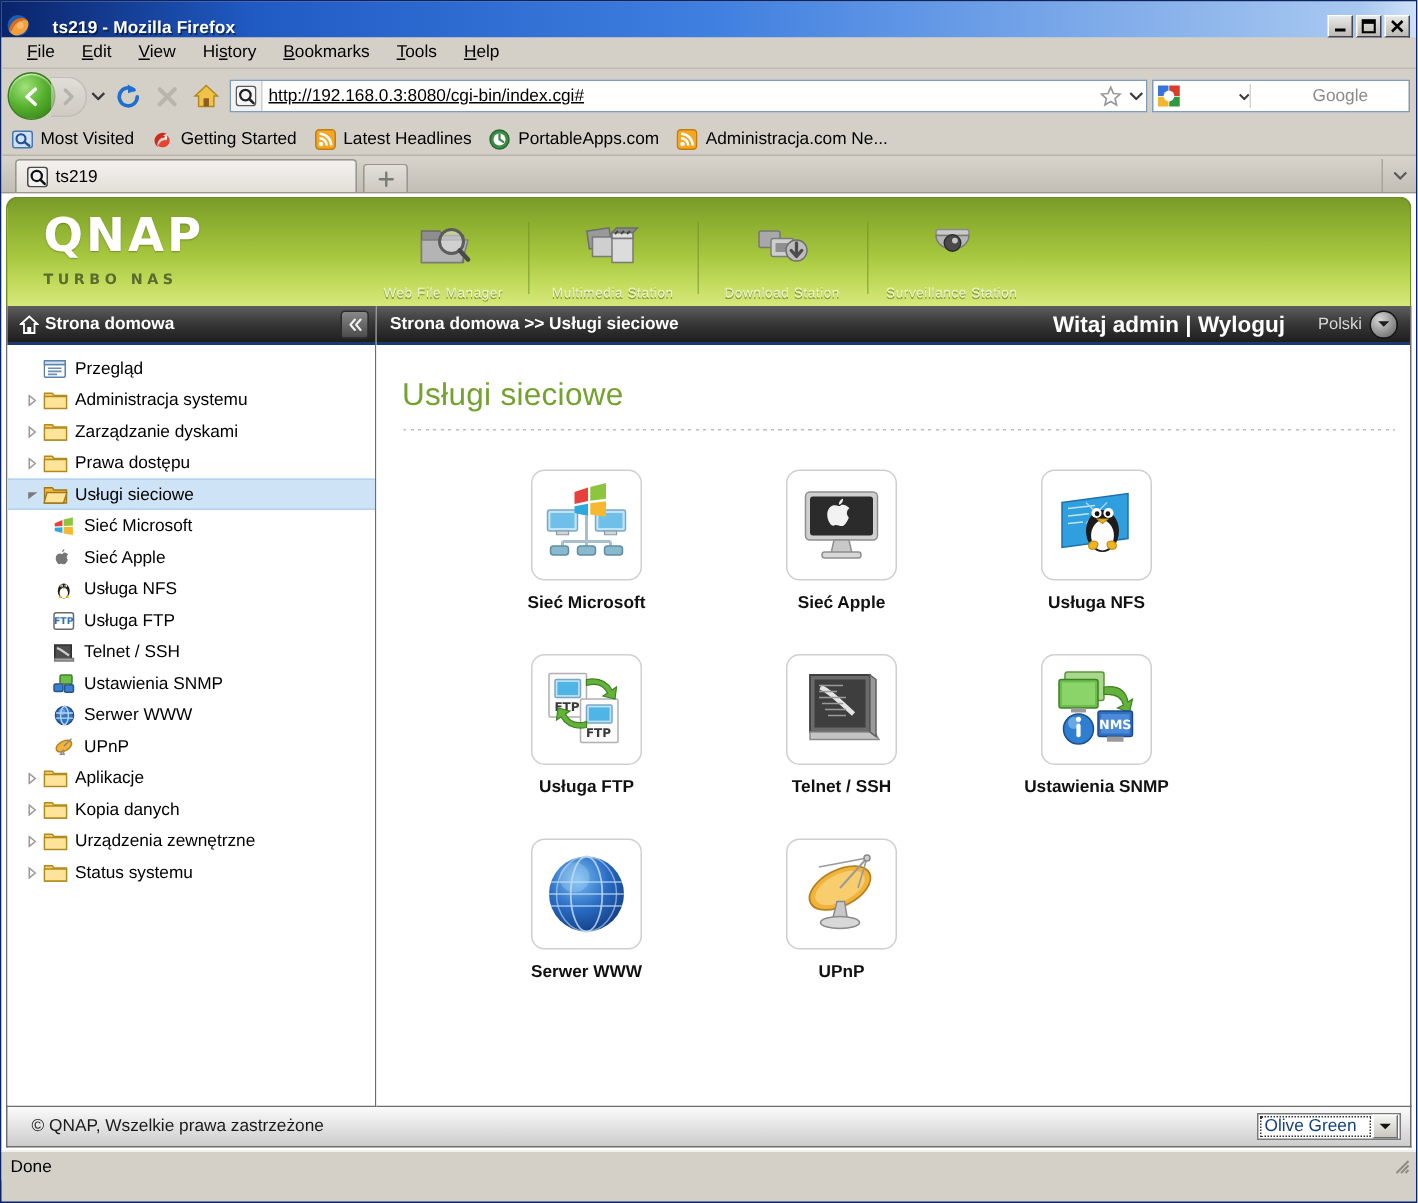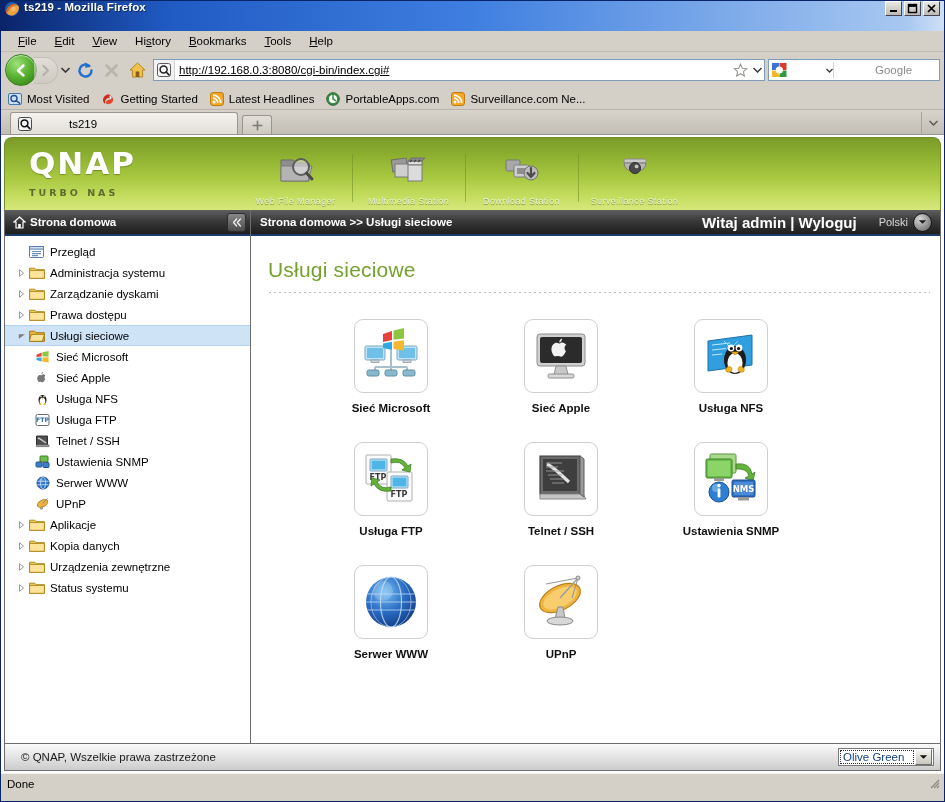--- a/index.html
+++ b/index.html
@@ -7,23 +7,23 @@
     width:945px;height:802px;overflow:hidden;
     font-family:"Liberation Sans",sans-serif;
     font-size:11px;
     background:#d4d0c8;
     -webkit-font-smoothing:none;
   }
   #app{position:relative;width:945px;height:802px;box-sizing:border-box;
        border:1px solid #0a246a;background:#d4d0c8;}
 
   
-  .titlebar{height:30px;display:flex;align-items:flex-start;
+  .titlebar{height:24px;display:flex;align-items:flex-end;
     background:linear-gradient(to right,#0a246a 0%,#205bc4 18%,#3f7fe0 50%,#a8c8f0 96%,#cfe0f7 100%);
-    padding:0 2px 0 3px;box-sizing:border-box;}
+    padding:0 2px 0 3px;box-sizing:border-box;gap:11px;}
   .tb-icon{width:16px;height:16px;margin-right:4px;flex:none;position:relative;}
   .tb-title{color:#fff;font-weight:bold;font-size:11.5px;letter-spacing:0.1px;
     text-shadow:1px 1px 0 rgba(0,0,0,.45);white-space:nowrap;}
   .tb-spacer{flex:1;}
   .tb-btns{display:flex;gap:2px;margin-right:2px;}
   .tb-btn{width:17px;height:15px;box-sizing:border-box;
     border:1px solid #fff;border-right-color:#445;border-bottom-color:#445;
     background:linear-gradient(to bottom,#e8e8e4,#bdbab2);
     display:flex;align-items:center;justify-content:center;
     font-size:10px;color:#000;line-height:1;font-family:"Liberation Sans",sans-serif;}
@@ -70,21 +70,21 @@
   .bm span.ic{width:16px;height:16px;margin-right:4px;display:flex;
      align-items:center;justify-content:center;flex:none;}
 
   
   .tabstrip{height:25px;background:linear-gradient(to bottom,#d8d4cc,#c2beb6);
      display:flex;align-items:flex-end;padding-left:9px;box-sizing:border-box;
      border-bottom:1px solid #9a968e;position:relative;}
   .tab{height:22px;min-width:228px;box-sizing:border-box;
      background:linear-gradient(to bottom,#f4f2ee,#e2dfd8);
      border:1px solid #9a968e;border-bottom:none;border-radius:3px 3px 0 0;
-     display:flex;align-items:center;padding:0 7px;font-size:11.5px;gap:32px;}
+     display:flex;align-items:center;padding:0 7px;font-size:11.5px;}
   .tab .ic{width:14px;height:14px;margin-right:5px;flex:none;}
   .newtab{width:30px;height:19px;margin-left:4px;box-sizing:border-box;
      background:linear-gradient(to bottom,#e3e0d9,#cdc9c1);
      border:1px solid #9a968e;border-bottom:none;border-radius:3px 3px 0 0;
      display:flex;align-items:center;justify-content:center;}
   .tabfill{flex:1;height:22px;}
   .tablist{width:22px;height:22px;display:flex;align-items:center;justify-content:center;
      border-left:1px solid #a9a59d;}
 
   
@@ -352,21 +352,21 @@
     </span>
     <span class="bm">
       <span class="ic">
         <svg width="14" height="14" viewBox="0 0 14 14">
           <rect x="0.5" y="0.5" width="13" height="13" rx="2.5" fill="#f5a623" stroke="#c27d12"></rect>
           <circle cx="4" cy="10" r="1.5" fill="#fff"></circle>
           <path d="M3 6.2a4.8 4.8 0 0 1 4.8 4.8" fill="none" stroke="#fff" stroke-width="1.7"></path>
           <path d="M3 3.2a7.8 7.8 0 0 1 7.8 7.8" fill="none" stroke="#fff" stroke-width="1.7"></path>
         </svg>
       </span>
-      <span>Surveillance.com Ne...</span>
+      <span>Administracja.com Ne...</span>
     </span>
   </div>
 
   <div class="tabstrip">
     <div class="tab">
       <span class="ic">
         <svg width="14" height="14" viewBox="0 0 14 14">
           <rect x="0.5" y="0.5" width="13" height="13" rx="2" fill="#f2f2f2" stroke="#4a4a4a"></rect>
           <circle cx="6.5" cy="6.3" r="3.4" fill="none" stroke="#111" stroke-width="1.5"></circle>
           <path d="M8.9 8.7 L11.8 11.6" stroke="#111" stroke-width="1.7" stroke-linecap="round"></path>

